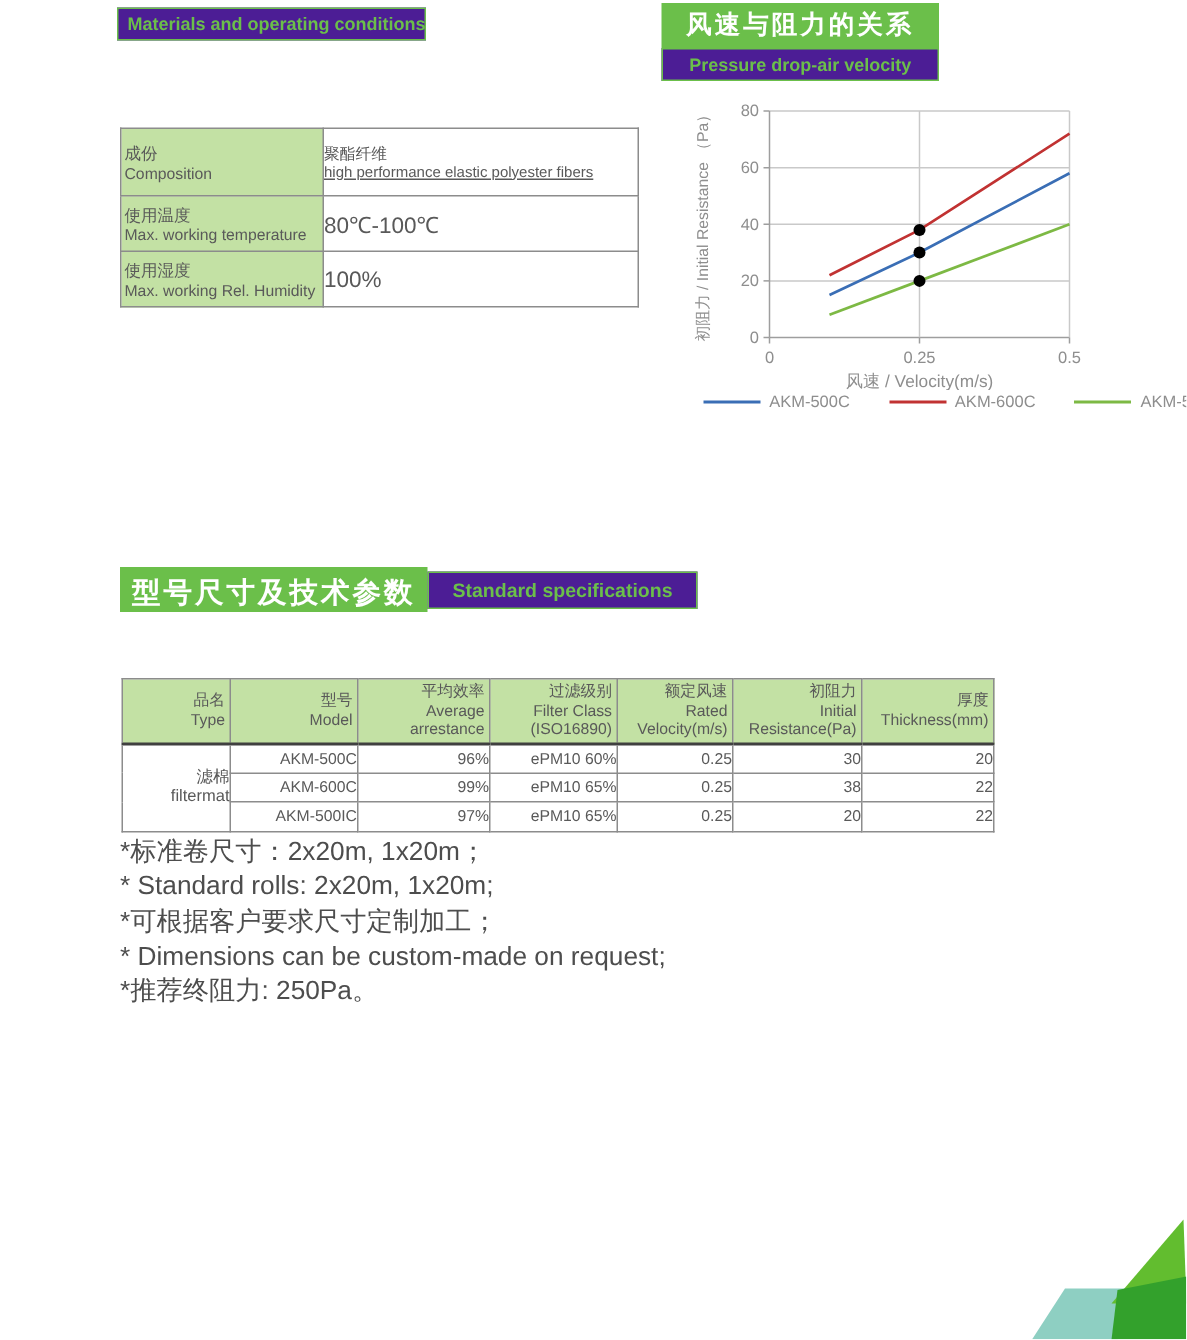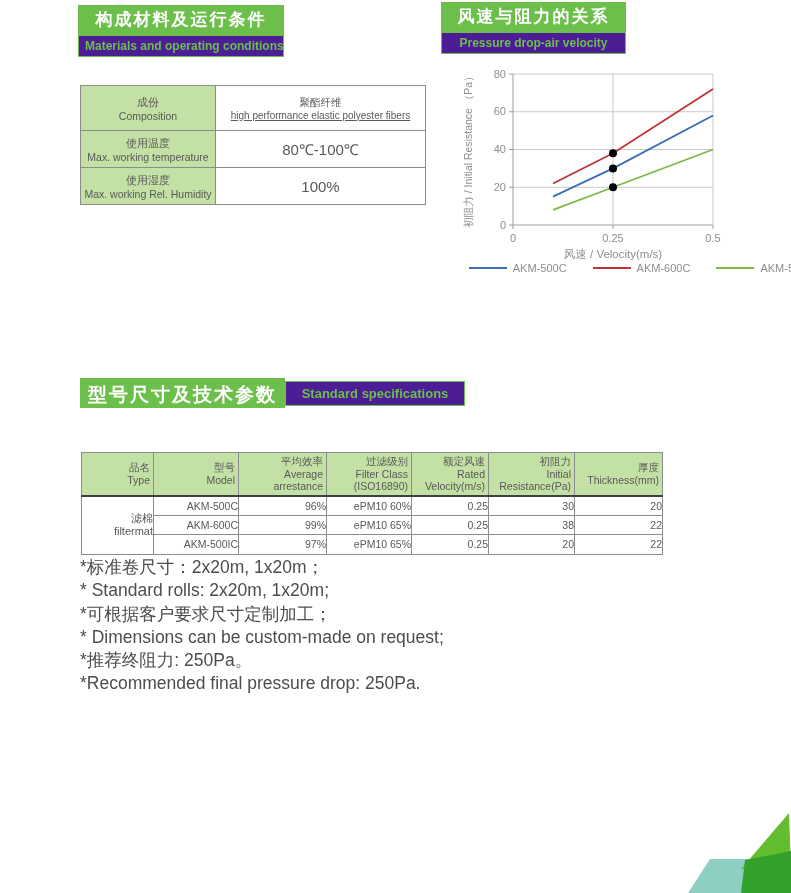--- a/index.html
+++ b/index.html
@@ -25,21 +25,21 @@
   #hdr2 { left:441px; top:2px; width:185px; }
   #hdr3 { left:80px; top:378px; display:flex; align-items:center; }
   #hdr3 .cn { font-size:19px; padding:4px 8px 5px; height:30px; }
   #hdr3 .en { font-size:13px; height:25px; width:180px; display:flex;
               align-items:center; justify-content:center; }
   
   .mat-table {
     position:absolute; left:80px; top:85px; width:346px;
     border-collapse:collapse; table-layout:fixed;
   }
-  .mat-table td { border:1px solid #8c8c8c; text-align:center; vertical-align:middle; }
+  .mat-table td { border:1px solid #8c8c8c; vertical-align:middle; }
   .mat-table td.lbl { background:#c3e1a4; width:135px; padding:4px 2px; }
   .mat-table .cl.cn { font-size:11px; }
   .mat-table .cl.en { font-size:10.5px; }
   .mat-table td.val { font-size:15px; color:#595959; }
   .mat-table td.val .cl.cn { font-size:10.5px; }
   .mat-table td.val .cl.en { font-size:10px;text-decoration:underline; }
   .mat-table tr.r1 td { height:45px; }
   .mat-table tr.r2 td, .mat-table tr.r3 td { height:37px; }
   
   #chart { position:absolute; left:455px; top:60px; width:336px; height:230px; }
@@ -69,21 +69,20 @@
            font-size:17.5px; line-height:23.3px; color:#4d4d4d; }
   
   #deco { position:absolute; right:0; bottom:0; width:160px; height:100px; }
 </style>
 </head>
 <body>
 
 <div class="page">
 
   <div class="hdr" id="hdr1">
-    <div class="cn">构成材料及运行条件</div>
     <div class="en">Materials and operating conditions</div>
   </div>
 
   <div class="hdr" id="hdr2">
     <div class="cn">风速与阻力的关系</div>
     <div class="en">Pressure drop-air velocity</div>
   </div>
 
   <table class="mat-table">
     <tbody>
@@ -243,21 +242,20 @@
       </tr>
     </tbody>
   </table>
 
   <div id="notes">
     <div>*标准卷尺寸：2x20m, 1x20m；</div>
     <div>* Standard rolls: 2x20m, 1x20m;</div>
     <div>*可根据客户要求尺寸定制加工；</div>
     <div>* Dimensions can be custom-made on request;</div>
     <div>*推荐终阻力: 250Pa。</div>
-    <div>*Recommended final pressure drop: 250Pa.</div>
   </div>
 
   <svg id="deco" viewBox="0 0 160 100">
     <polygon points="79,66 137,66 114,100 57,100" fill="#8ecfc2"></polygon>
     <polygon points="158,20 110,76 160,76" fill="#62bd2f"></polygon>
     <polygon points="114,67 160,58 160,100 110,100" fill="#33a12c"></polygon>
   </svg>
 
 </div>
 

